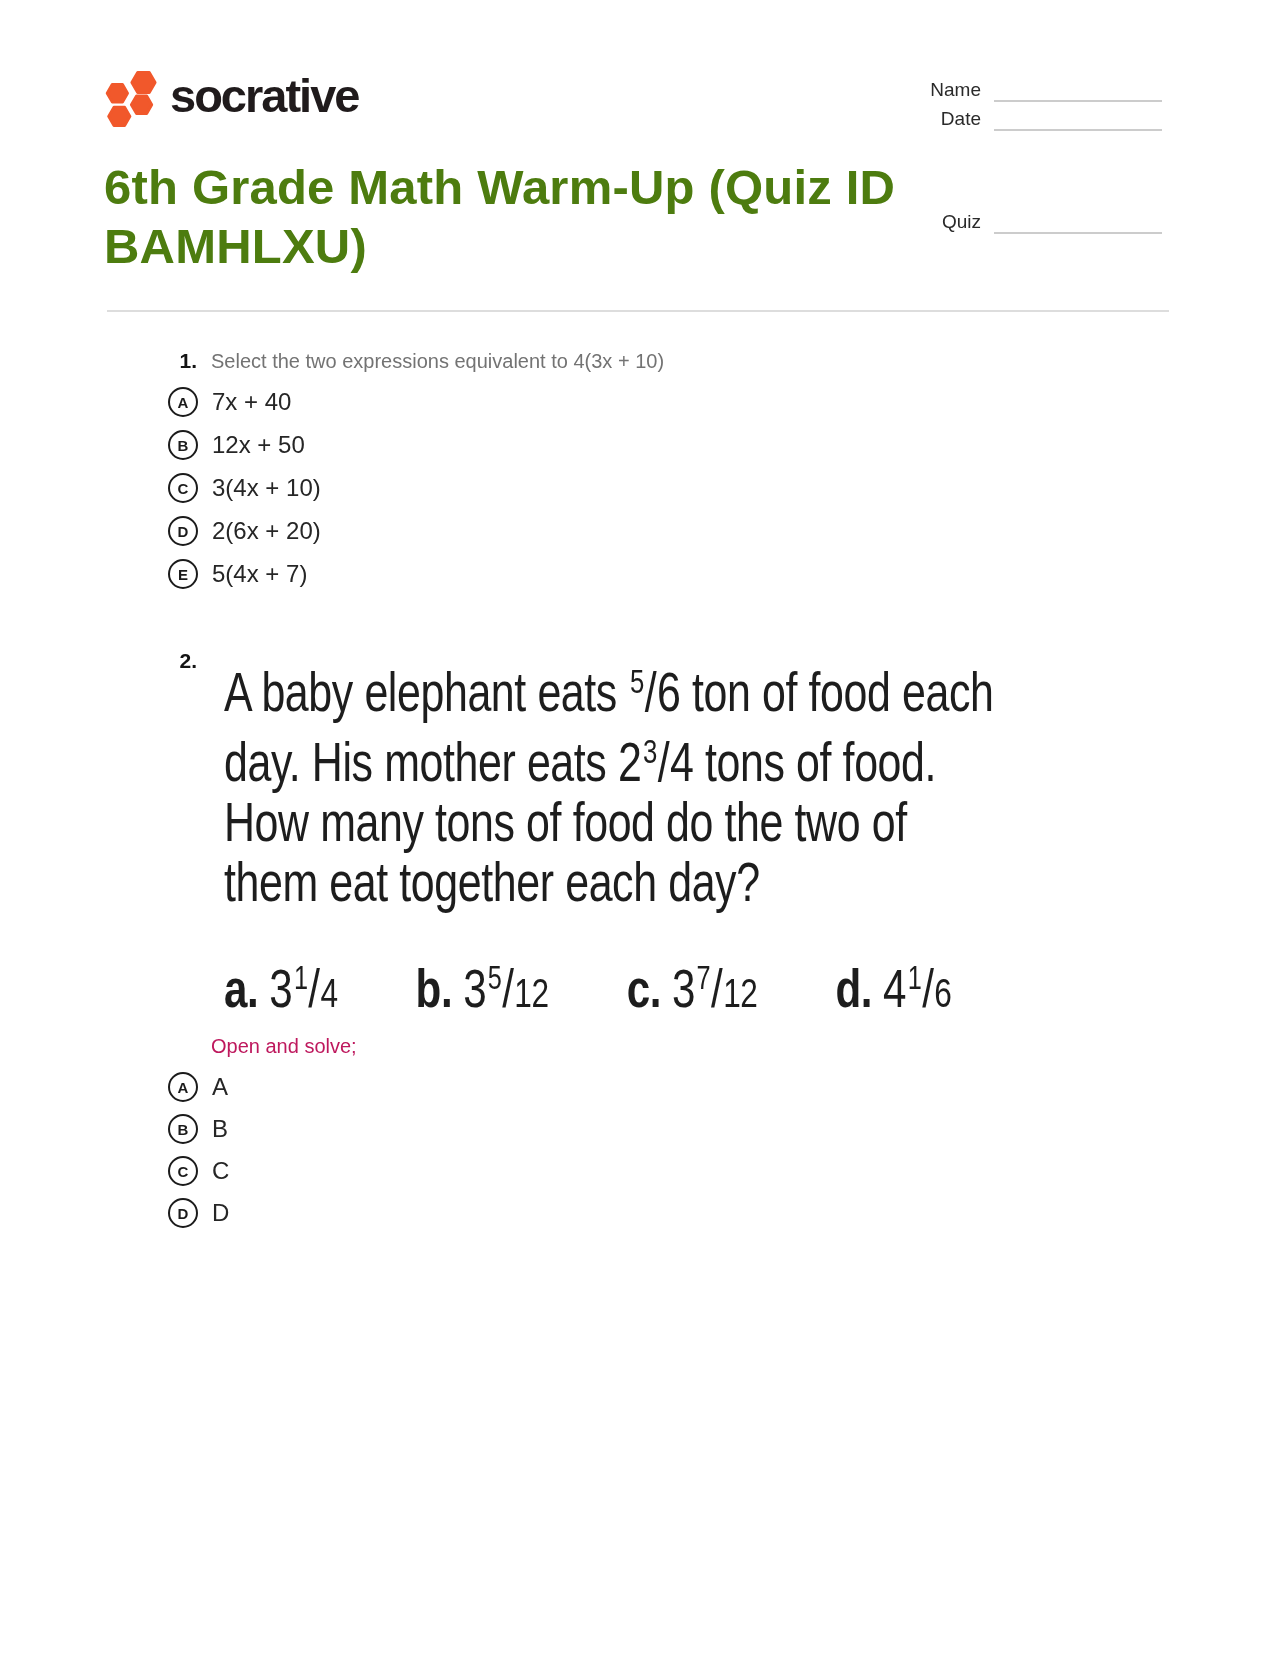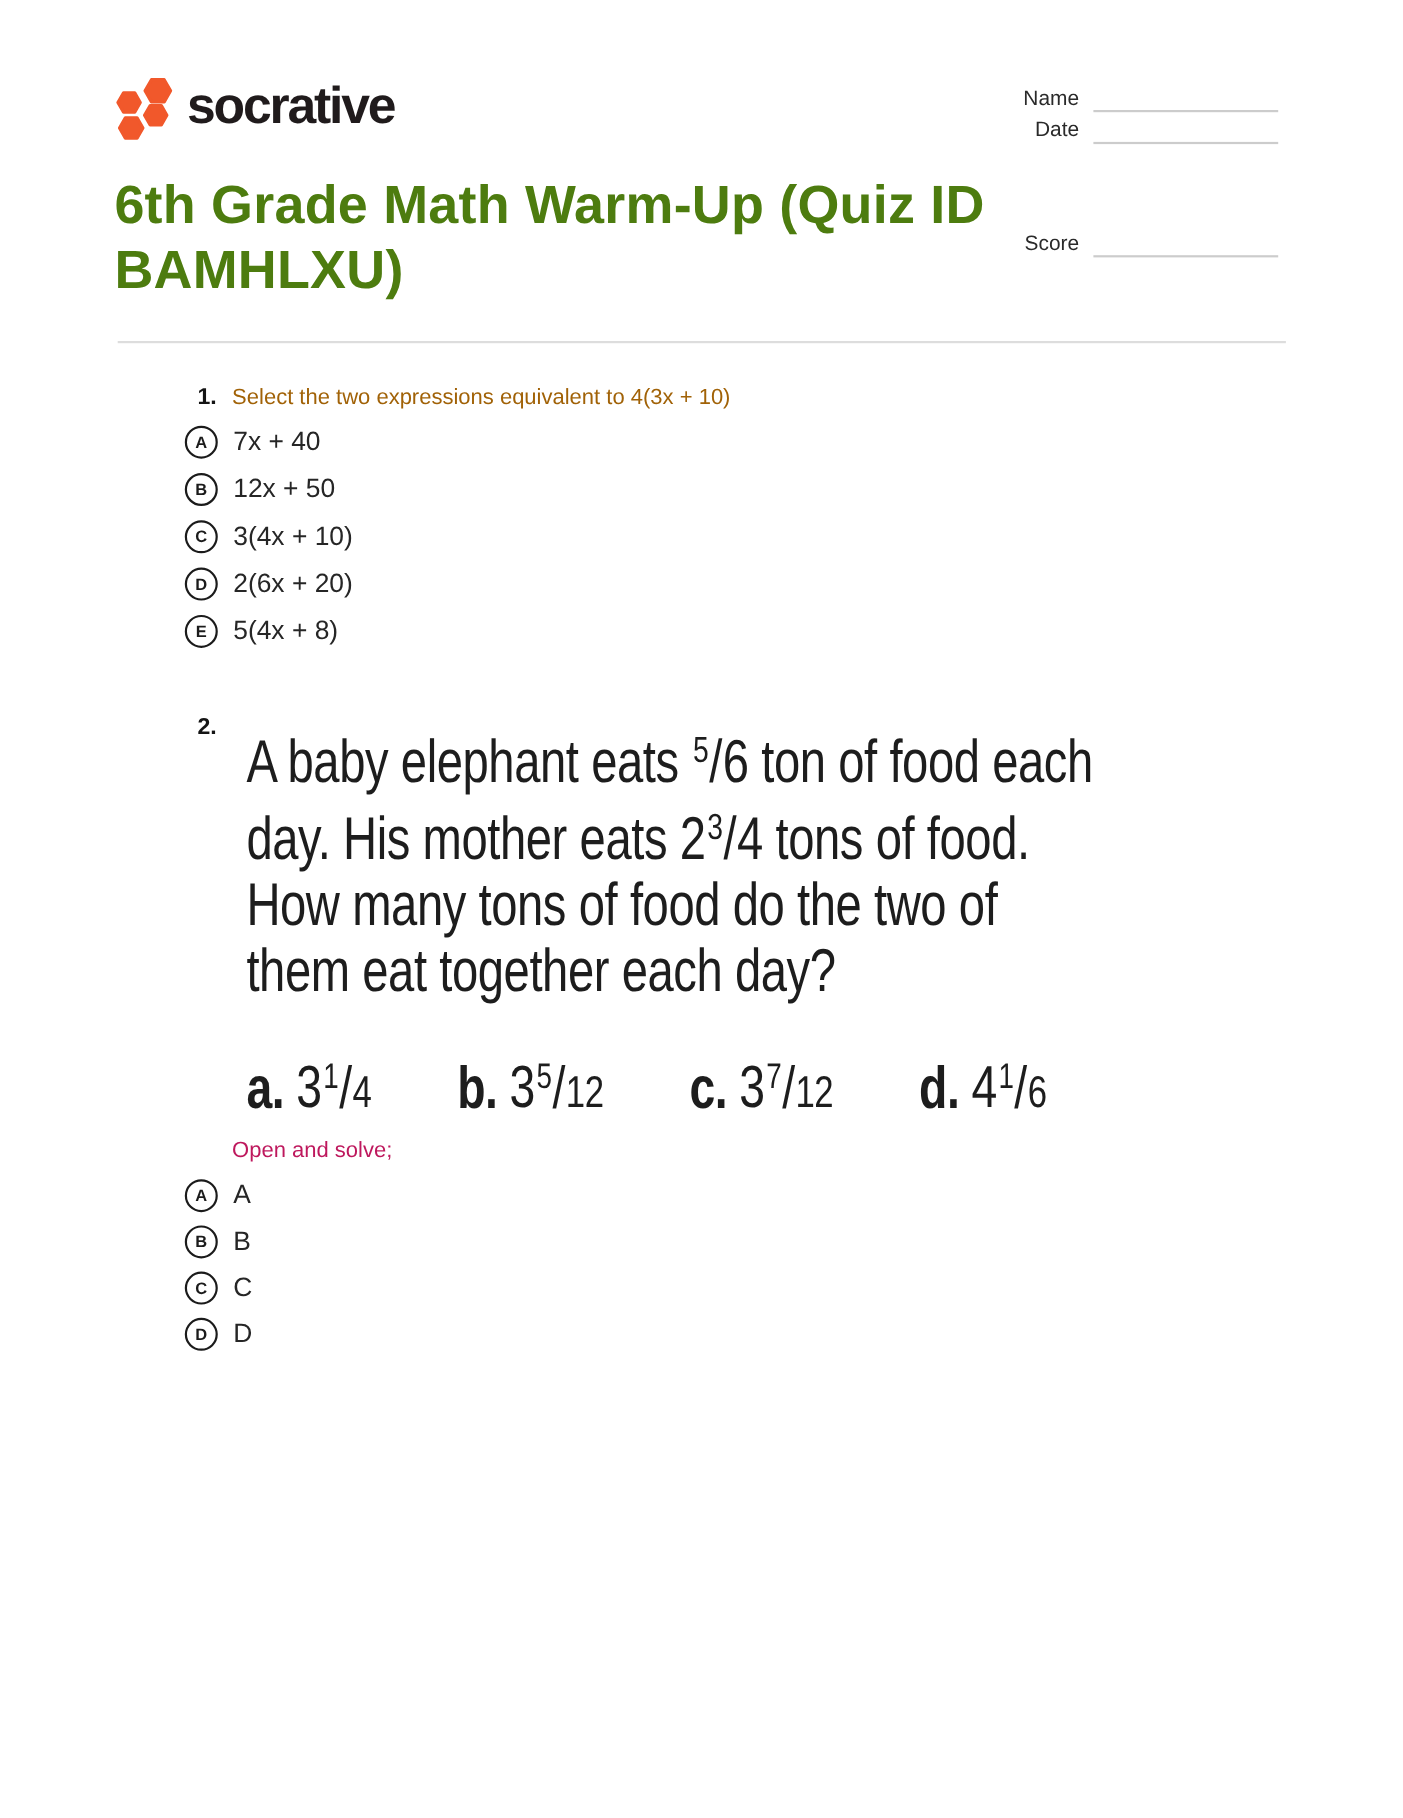--- a/index.html
+++ b/index.html
@@ -20,21 +20,21 @@
 
   .title{position:absolute;left:104px;top:158px;width:800px;
          font-size:49px;line-height:59px;font-weight:700;color:#4d7c0f;letter-spacing:.2px;}
 
   .divider{position:absolute;left:107px;top:310px;width:1062px;border-top:2px solid #dddddd;}
 
   
   .qnum{position:absolute;left:149px;width:48px;text-align:right;
         font-weight:700;font-size:21px;color:#141414;}
   .qnum.q1{top:349px;} .qnum.q2{top:649px;}
-  .prompt{position:absolute;left:211px;top:350px;font-size:20px;color:#a16207;white-space:nowrap;}
+  .prompt{position:absolute;left:211px;top:350px;font-size:20px;color:#737373;white-space:nowrap;}
   .subprompt{position:absolute;left:211px;top:1035px;font-size:20px;color:#be185d;white-space:nowrap;}
 
   .opt{position:absolute;left:168px;display:flex;align-items:center;}
   .bubble{width:26px;height:26px;border:2.5px solid #1b1b1b;border-radius:50%;
           display:flex;align-items:center;justify-content:center;
           font-size:15px;font-weight:700;color:#1b1b1b;background:#fff;flex:0 0 auto;}
   .opt .txt{margin-left:14px;font-size:24px;color:#262626;white-space:nowrap;}
   .opt.q1a{top:387px;} .opt.q1b{top:430px;} .opt.q1c{top:473px;}
   .opt.q1d{top:516px;} .opt.q1e{top:559px;}
   .opt.q2a{top:1072px;} .opt.q2b{top:1114px;} .opt.q2c{top:1156px;} .opt.q2d{top:1198px;}
@@ -70,21 +70,21 @@
 
   <div class="meta name">
     <span class="lbl">Name</span>
     <span class="line"></span>
   </div>
   <div class="meta date">
     <span class="lbl">Date</span>
     <span class="line"></span>
   </div>
   <div class="meta score">
-    <span class="lbl">Score</span>
+    <span class="lbl">Quiz</span>
     <span class="line"></span>
   </div>
 
   <div class="title">6th Grade Math Warm-Up (Quiz ID BAMHLXU)</div>
 
   <div class="divider"></div>
 
   <div class="qnum q1">1.</div>
   <div class="prompt">Select the two expressions equivalent to 4(3x + 10)</div>
 
@@ -99,21 +99,21 @@
   <div class="opt q1c">
     <span class="bubble">C</span>
     <span class="txt">3(4x + 10)</span>
   </div>
   <div class="opt q1d">
     <span class="bubble">D</span>
     <span class="txt">2(6x + 20)</span>
   </div>
   <div class="opt q1e">
     <span class="bubble">E</span>
-    <span class="txt">5(4x + 8)</span>
+    <span class="txt">5(4x + 7)</span>
   </div>
 
   <div class="qnum q2">2.</div>
 
   <div class="problem">
     <div class="pline">
       <span>A baby elephant eats </span><span class="fr-n">5</span><span class="fr-sl">/</span><span class="fr-d">6</span><span> ton of food each</span>
     </div>
     <div class="pline">
       <span>day. His mother eats 2</span><span class="fr-n">3</span><span class="fr-sl">/</span><span class="fr-d">4</span><span> tons of food.</span>

